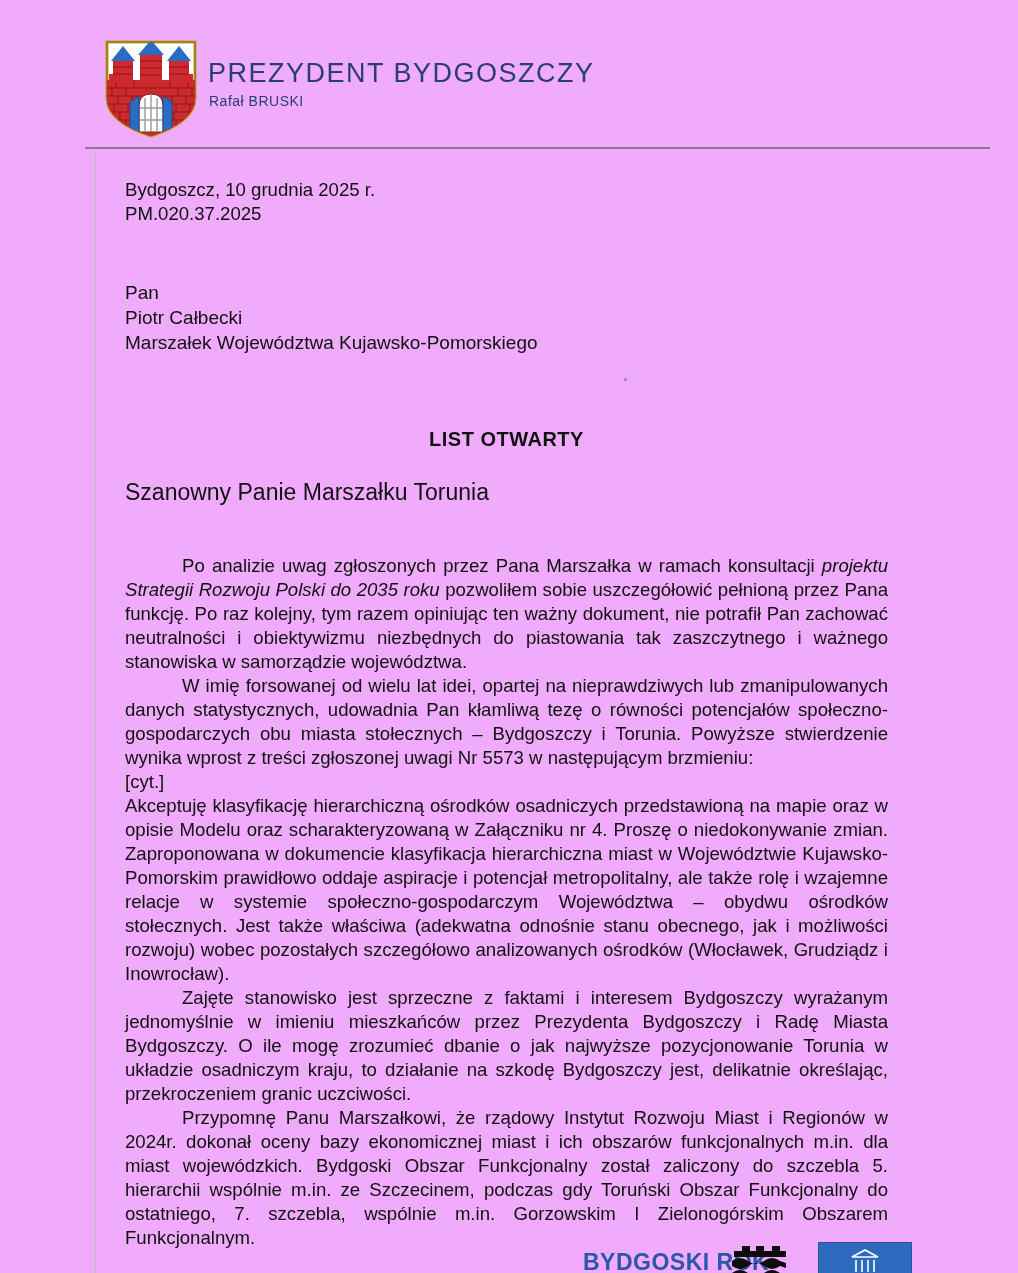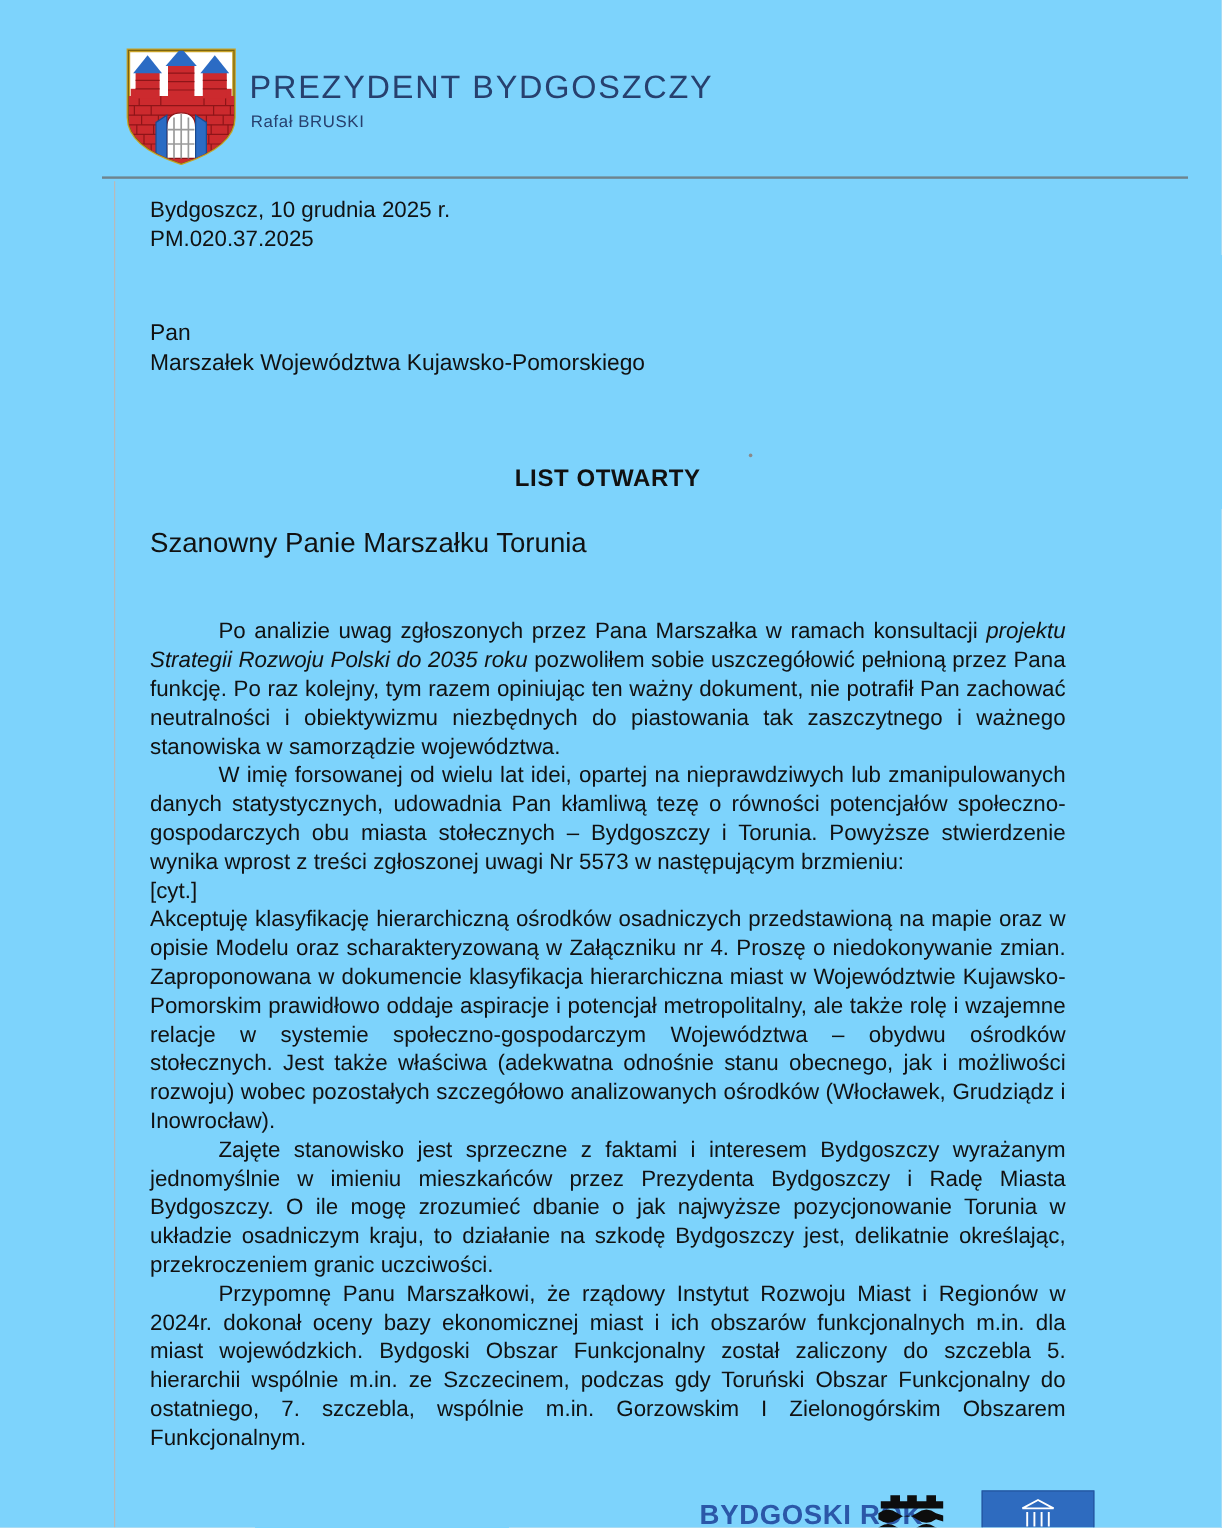--- a/index.html
+++ b/index.html
@@ -1,21 +1,21 @@
 <!DOCTYPE html>
 <html lang="pl"><head>
 <meta charset="utf-8">
 <style>
   html,body{margin:0;padding:0;}
   body{background:#e8e8e8;}
   .page{
     position:relative;
     width:1018px;height:1273px;
     margin:0 auto;
-    background:#7dd3fc;
+    background:#f0abfc;
     overflow:hidden;
     font-family:"Liberation Sans", sans-serif;
     color:#111111;
   }
   
   .crest{position:absolute;left:100px;top:36px;width:102px;height:106px;}
   .office-name{
     position:absolute;left:208px;top:58px;
     font-size:27px;letter-spacing:1.5px;color:#27406e;
   }
@@ -30,21 +30,21 @@
   .left-scanline{
     position:absolute;left:95px;top:151px;width:1px;height:1122px;
     background:#b9b9b9;
   }
   .scan-dot{
     position:absolute;left:624px;top:378px;width:3px;height:3px;
     background:#8a8a8a;border-radius:50%;
   }
   
   .content{
-    position:absolute;left:125px;top:163px;width:763px;
+    position:absolute;left:125px;top:178px;width:763px;
     font-size:18.6px;line-height:24px;
   }
   .meta-line{line-height:24px;}
   .address{margin-top:54px;font-weight:normal;line-height:25px;font-size:19px;}
   .letter-title{margin-top:72px;text-align:center;font-size:20px;letter-spacing:.5px;line-height:25px;font-weight:bold;}
   .greeting{margin-top:28px;line-height:24px;font-size:23px;}
   .body-text{margin-top:50px;}
   .body-text p{margin:0;text-align:justify;}
   .para-indent{text-indent:57px;}
   .quote-marker{text-align:left !important;}
@@ -160,20 +160,21 @@
   <div class="top-rule"></div>
   <div class="left-scanline"></div>
   <div class="scan-dot"></div>
 
   <div class="content">
     <div class="meta-line">Bydgoszcz, 10 grudnia 2025 r.</div>
     <div class="meta-line">PM.020.37.2025</div>
 
     <div class="address">
       <div>Pan</div>
+      <div>Piotr Całbecki</div>
       <div>Marszałek Województwa Kujawsko-Pomorskiego</div>
     </div>
 
     <div class="letter-title">LIST OTWARTY</div>
 
     <div class="greeting">Szanowny Panie Marszałku Torunia</div>
 
     <div class="body-text">
       <p class="para-indent"><span>Po analizie uwag zgłoszonych przez Pana Marszałka w ramach konsultacji </span><span class="it">projektu Strategii Rozwoju Polski do 2035 roku</span><span> pozwoliłem sobie uszczegółowić pełnioną przez Pana funkcję. Po raz kolejny, tym razem opiniując ten ważny dokument, nie potrafił Pan zachować neutralności i obiektywizmu niezbędnych do piastowania tak zaszczytnego i ważnego stanowiska w samorządzie województwa.</span></p>
       <p class="para-indent">W imię forsowanej od wielu lat idei, opartej na nieprawdziwych lub zmanipulowanych danych statystycznych, udowadnia Pan kłamliwą tezę o równości potencjałów społeczno-gospodarczych obu miasta stołecznych – Bydgoszczy i Torunia. Powyższe stwierdzenie wynika wprost z treści zgłoszonej uwagi Nr 5573 w następującym brzmieniu:</p>

